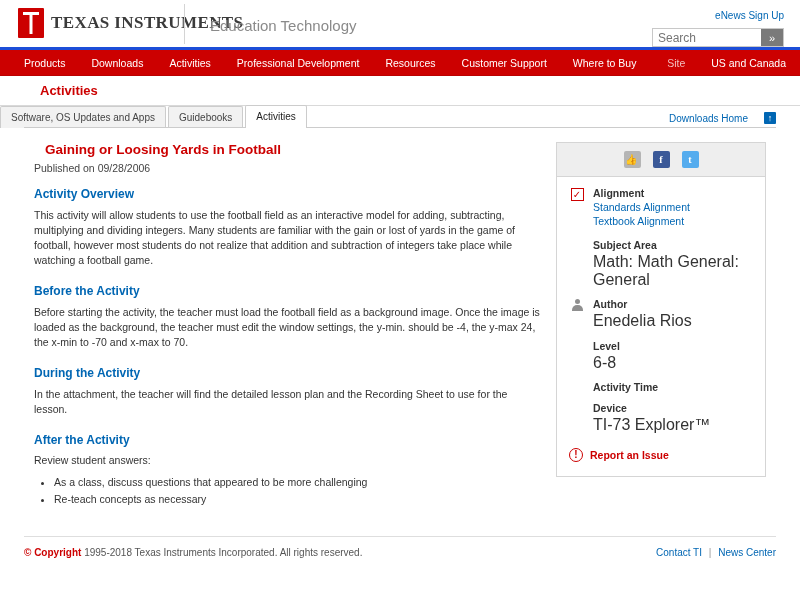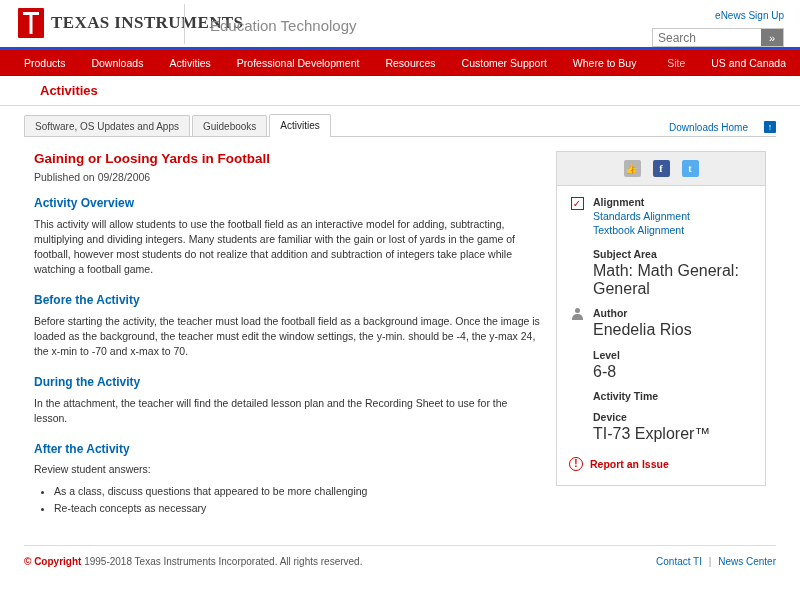--- a/index.html
+++ b/index.html
@@ -123,22 +123,20 @@
   .page-title {
     color: #cc0000;
     font-size: 13px;
     font-weight: bold;
   }
 
   
   .tabs-row {
     position: relative;
     height: 22px;
-    margin-top: 9px;
-    padding-left: 24px;
   }
   .tabs {
     display: flex;
     align-items: flex-end;
     gap: 2px;
     height: 22px;
   }
   .tab {
     border: 1px solid #cccccc;
     border-bottom: none;
@@ -182,21 +180,21 @@
     display: flex;
     padding: 14px 24px 0 24px;
     gap: 16px;
   }
   .main-col { width: 516px; padding-left: 10px; }
   .side-col { width: 210px; }
 
   h1.article-title {
     color: #cc0000;
     font-size: 13.5px;
-    margin: 0 0 5px 0;
+    margin: 0 0 5px 11px;
     font-weight: bold;
   }
   .published {
     font-size: 10.5px;
     color: #444;
     margin-bottom: 13px;
   }
   h2.section {
     color: #0066b3;
     font-size: 12px;

